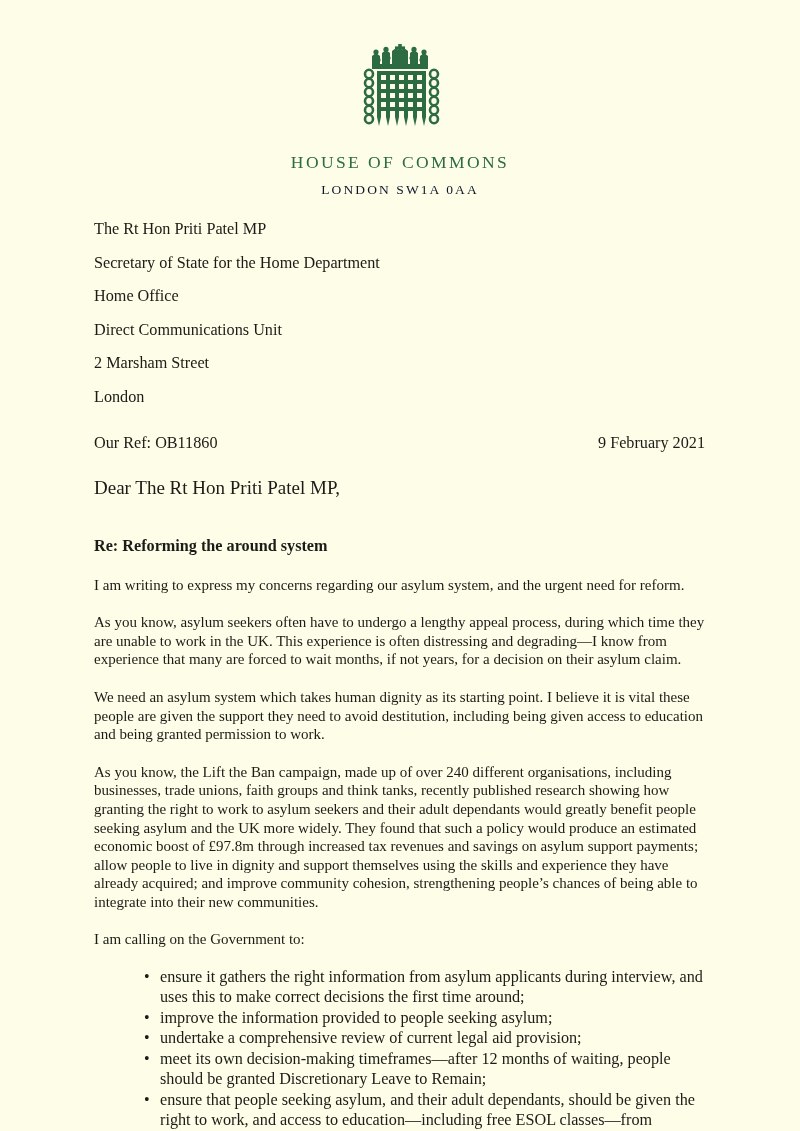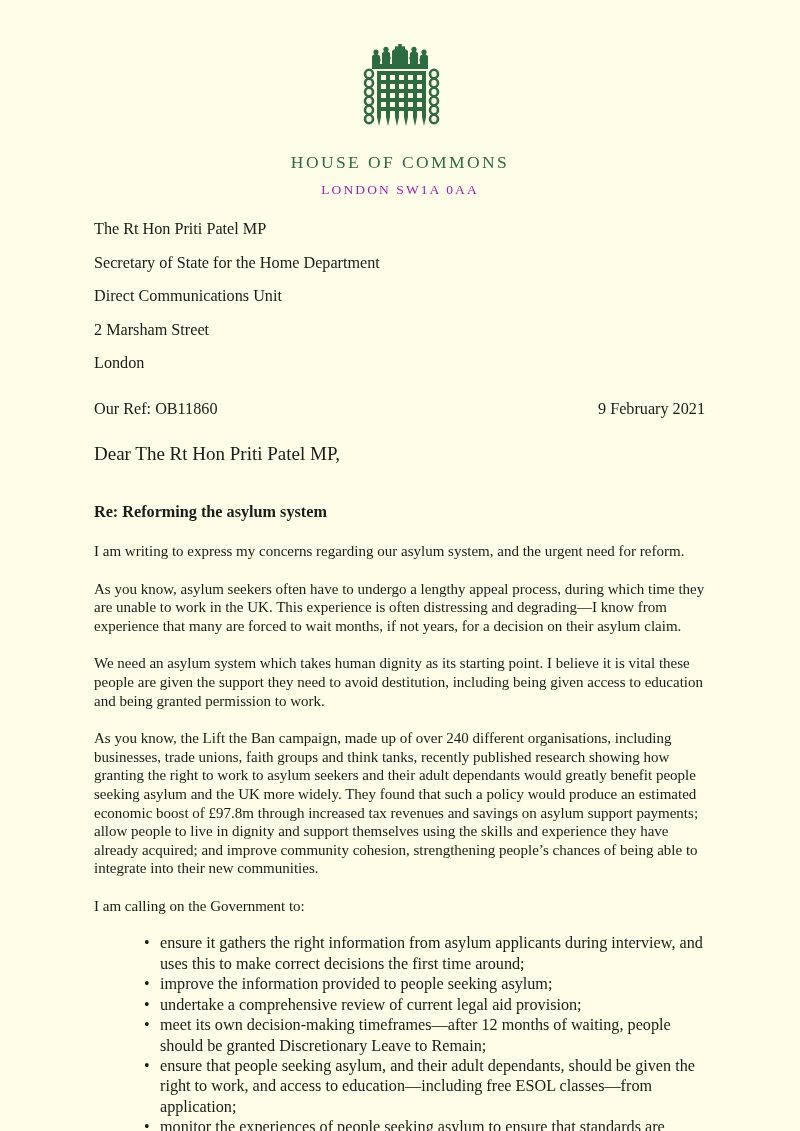--- a/index.html
+++ b/index.html
@@ -40,21 +40,21 @@
     font-size: 17.5px;
     letter-spacing: 2.4px;
     color: #2d6b43;
     font-weight: 400;
   }
   .org-address {
     margin-top: 9px;
     font-family: "Liberation Serif", "DejaVu Serif", serif;
     font-size: 13.5px;
     letter-spacing: 2.1px;
-    color: #a21caf;
+    color: #0f172a;
     font-weight: 400;
   }
 
   
   .letter-body {
     position: absolute;
     left: 94px;
     right: 95px;
     top: 205px;
   }
@@ -194,33 +194,34 @@
 
     <div class="org-name">HOUSE OF COMMONS</div>
     <div class="org-address">LONDON SW1A 0AA</div>
   </div>
 
   <div class="letter-body">
 
     <div class="recipient">
       <div>The Rt Hon Priti Patel MP</div>
       <div>Secretary of State for the Home Department</div>
+      <div>Home Office</div>
       <div>Direct Communications Unit</div>
       <div>2 Marsham Street</div>
       <div>London</div>
     </div>
 
     <div class="ref-row">
       <span>Our Ref: OB11860</span>
       <span>9 February 2021</span>
     </div>
 
     <div class="salutation">Dear The Rt Hon Priti Patel MP,</div>
 
-    <div class="subject">Re: Reforming the asylum system</div>
+    <div class="subject">Re: Reforming the around system</div>
 
     <p class="para first-para">I am writing to express my concerns regarding our asylum system, and the urgent need for reform.</p>
     <p class="para">As you know, asylum seekers often have to undergo a lengthy appeal process, during which time they are unable to work in the UK. This experience is often distressing and degrading—I know from experience that many are forced to wait months, if not years, for a decision on their asylum claim.</p>
     <p class="para">We need an asylum system which takes human dignity as its starting point. I believe it is vital these people are given the support they need to avoid destitution, including being given access to education and being granted permission to work.</p>
     <p class="para">As you know, the Lift the Ban campaign, made up of over 240 different organisations, including businesses, trade unions, faith groups and think tanks, recently published research showing how granting the right to work to asylum seekers and their adult dependants would greatly benefit people seeking asylum and the UK more widely. They found that such a policy would produce an estimated economic boost of £97.8m through increased tax revenues and savings on asylum support payments; allow people to live in dignity and support themselves using the skills and experience they have already acquired; and improve community cohesion, strengthening people’s chances of being able to integrate into their new communities.</p>
     <p class="para">I am calling on the Government to:</p>
 
     <ul class="demands">
       <li>ensure it gathers the right information from asylum applicants during interview, and uses this to make correct decisions the first time around;</li>
       <li>improve the information provided to people seeking asylum;</li>

